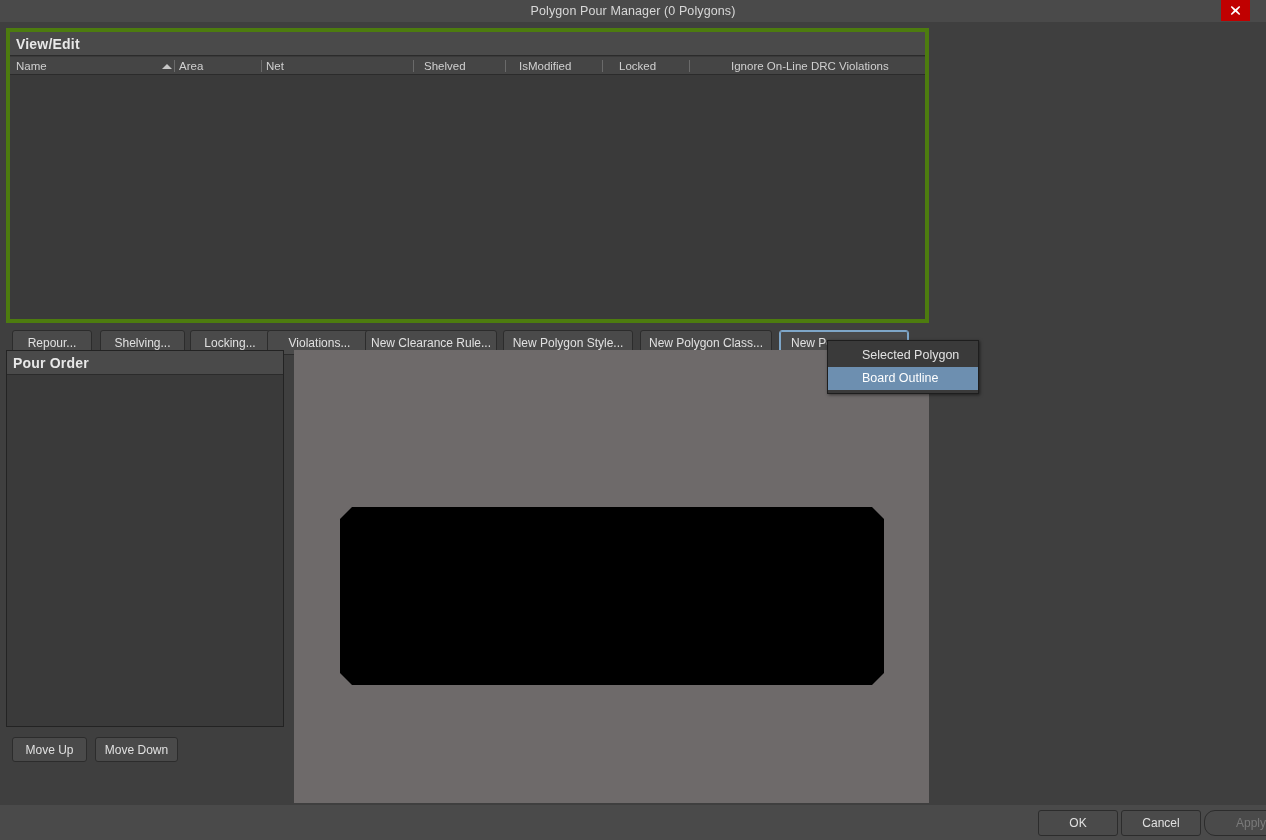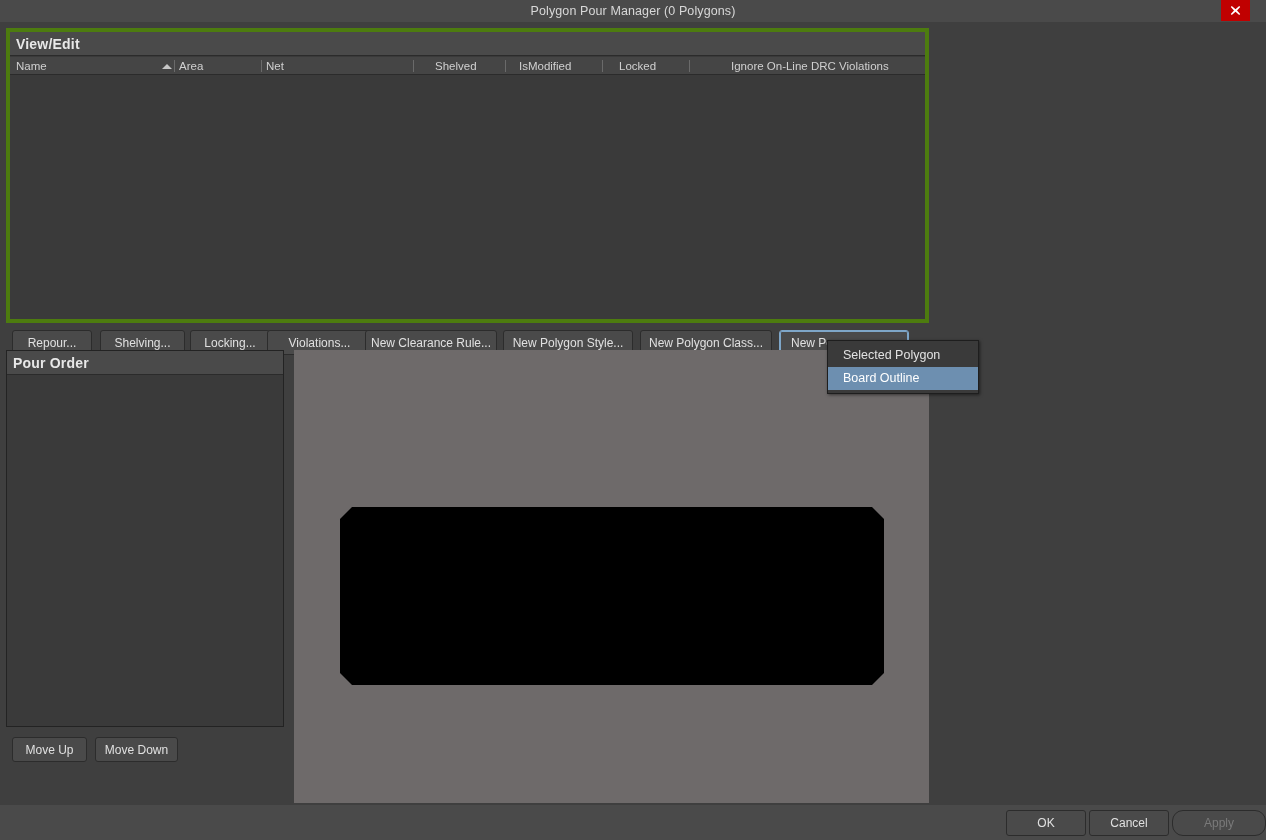--- a/index.html
+++ b/index.html
@@ -153,21 +153,21 @@
     border: 1px solid #1e1e1e;
     box-shadow: 1px 1px 3px rgba(0,0,0,0.5);
     z-index: 50;
     padding: 3px 0;
   }
   .dd-item {
     height: 23px;
     line-height: 23px;
     color: #e2e2e2;
     font-size: 12.5px;
-    padding-left: 15px;
+    padding-left: 34px;
     cursor: pointer;
     white-space: nowrap;
   }
   .dd-item.selected {
     background: #6d8fb0;
     color: #ffffff;
   }
 
   
   .pourorder-panel {
@@ -205,21 +205,21 @@
     );
   }
 
   
   .bottombar {
     position: absolute;
     left: 0; top: 805px;
     width: 1266px; height: 35px;
     background: #4a4a4a;
   }
-  .bottombar .btn { height: 26px; }
+  .bottombar .btn { height: 26px; margin-left: 32px; }
 </style>
 </head>
 <body>
 
 <div id="app">
 
   <div class="titlebar">
     <div class="titlebar-text">Polygon Pour Manager (0 Polygons)</div>
     <div class="close-btn">
       <svg width="11" height="11" viewBox="0 0 11 11">
@@ -234,21 +234,21 @@
       <div class="panel-header">View/Edit</div>
 
       <div class="table-header">
         <div class="th" style="left:6px;">Name</div>
         <div class="sort-arrow" style="left:152px;"></div>
         <div class="th-sep" style="left:164px;"></div>
         <div class="th" style="left:169px;">Area</div>
         <div class="th-sep" style="left:251px;"></div>
         <div class="th" style="left:256px;">Net</div>
         <div class="th-sep" style="left:403px;"></div>
-        <div class="th" style="left:425px;">Shelved</div>
+        <div class="th" style="left:414px;">Shelved</div>
         <div class="th-sep" style="left:495px;"></div>
         <div class="th" style="left:509px;">IsModified</div>
         <div class="th-sep" style="left:592px;"></div>
         <div class="th" style="left:609px;">Locked</div>
         <div class="th-sep" style="left:679px;"></div>
         <div class="th" style="left:721px;">Ignore On-Line DRC Violations</div>
       </div>
 
       <div class="table-body"></div>
     </div>

